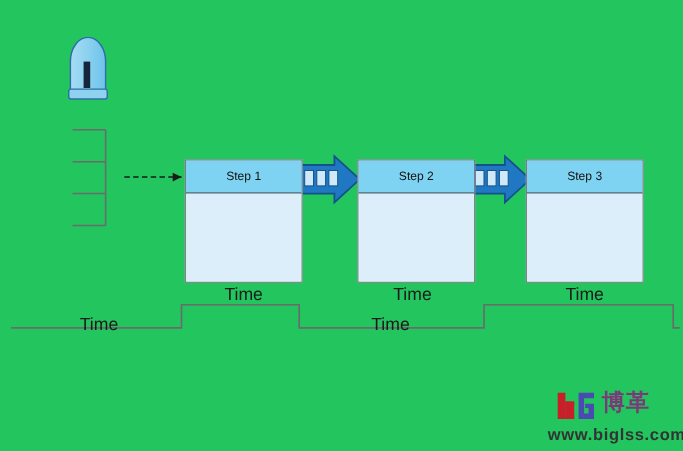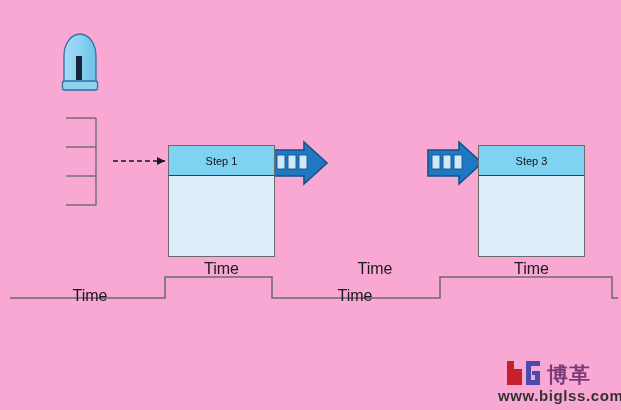--- a/index.html
+++ b/index.html
@@ -7,21 +7,21 @@
     padding: 0;
     background: #ffffff;
   }
   body {
     font-family: "Liberation Sans", sans-serif;
   }
   #canvas {
     position: relative;
     width: 621px;
     height: 410px;
-    background: #f9a8d4;
+    background: #22c55e;
     overflow: hidden;
   }
   .svg-layer {
     position: absolute;
     left: 0;
     top: 0;
     width: 621px;
     height: 410px;
   }
   
@@ -59,21 +59,21 @@
   
   .logo {
     position: absolute;
     left: 498px;
     top: 356px;
     width: 118px;
     height: 48px;
   }
   .logo-row {
     display: flex;
-    align-items: flex-end;
+    align-items: flex-start;
     height: 30px;
     padding-left: 8px;
   }
   .logo-mark {
     width: 36px;
     height: 26px;
     position: relative;
     margin-right: 5px;
   }
   .logo-cn {
@@ -144,20 +144,24 @@
     <g>
       <polyline points="10,298 165,298 165,277 272,277 272,298 440,298 440,277 612,277 612,298 618,298" fill="none" stroke="#6b6b6b" stroke-width="1.5" stroke-linejoin="miter" stroke-linecap="butt"></polyline>
     </g>
   </svg>
 
   <div class="step-box" style="left:168px; top:145px; width:107px; height:112px;">
     <div class="step-header">Step 1</div>
     <div class="step-body"></div>
   </div>
 
+  <div class="step-box" style="left:325px; top:145px; width:107px; height:112px;">
+    <div class="step-header">Step 2</div>
+    <div class="step-body"></div>
+  </div>
 
   <div class="step-box" style="left:478px; top:145px; width:107px; height:112px;">
     <div class="step-header">Step 3</div>
     <div class="step-body"></div>
   </div>
 
   <div class="time-caption" style="left:168px; top:260px; width:107px;">Time</div>
 
   <div class="time-caption" style="left:478px; top:260px; width:107px;">Time</div>
 

